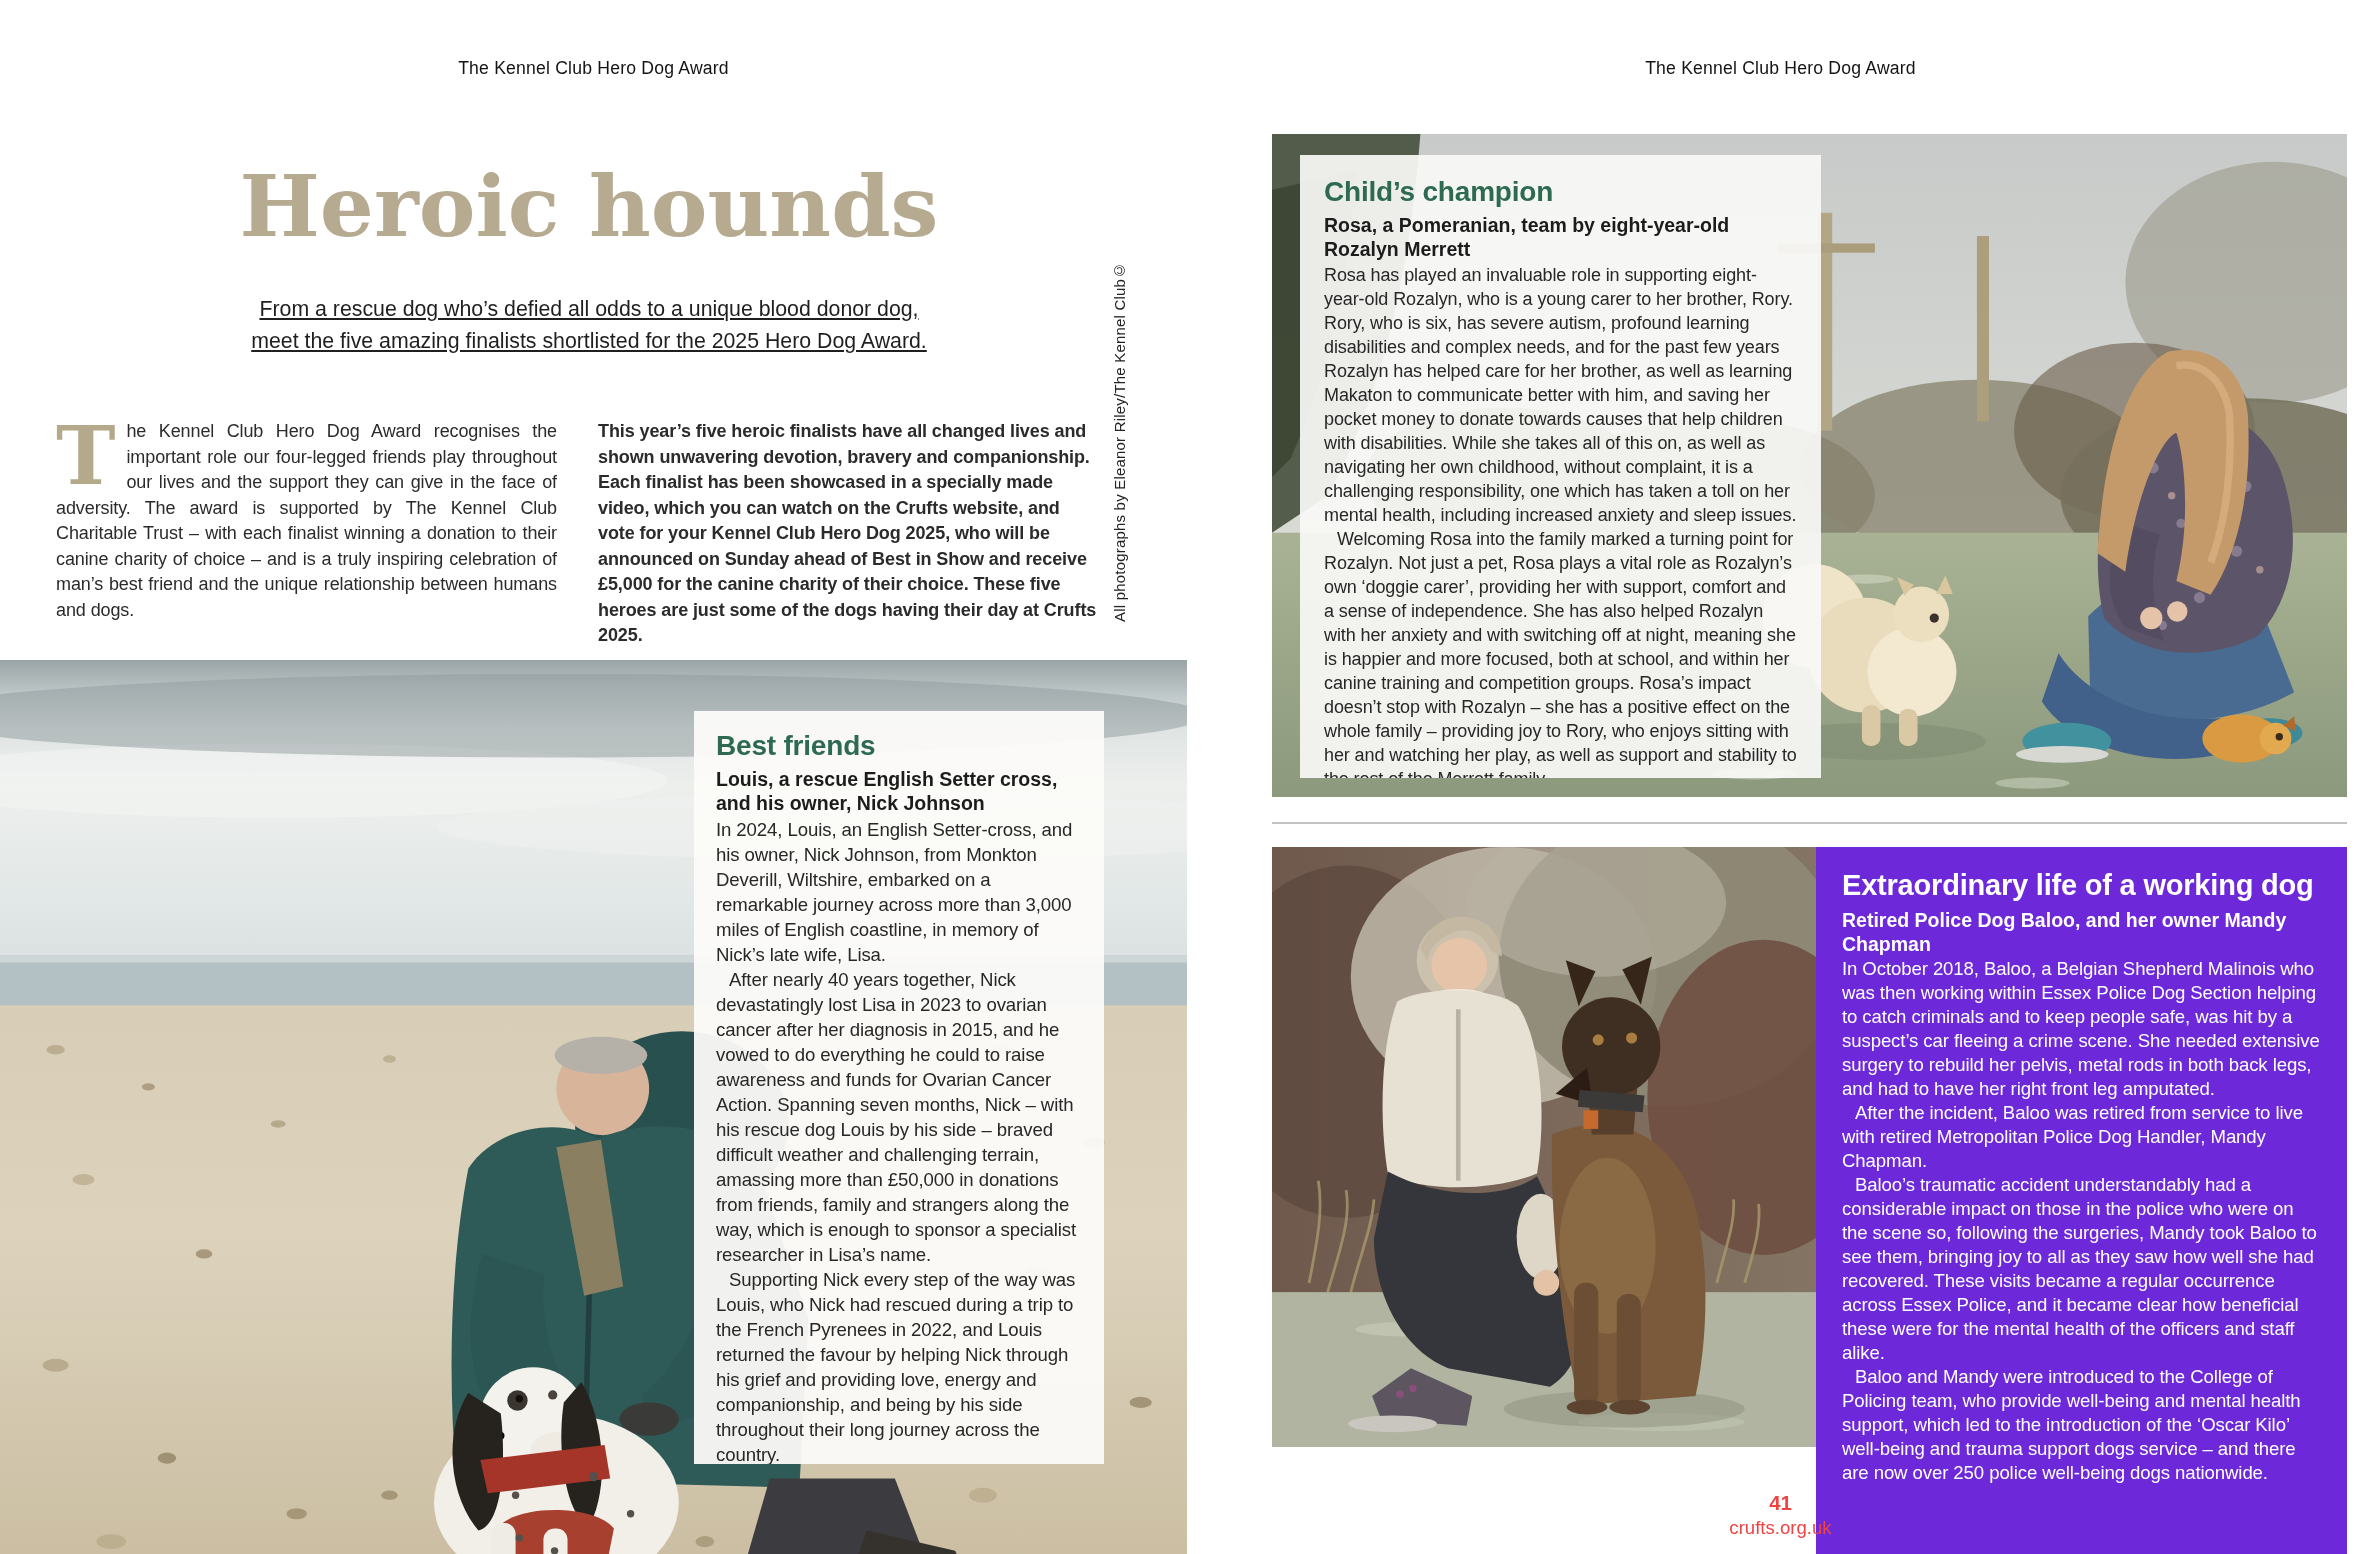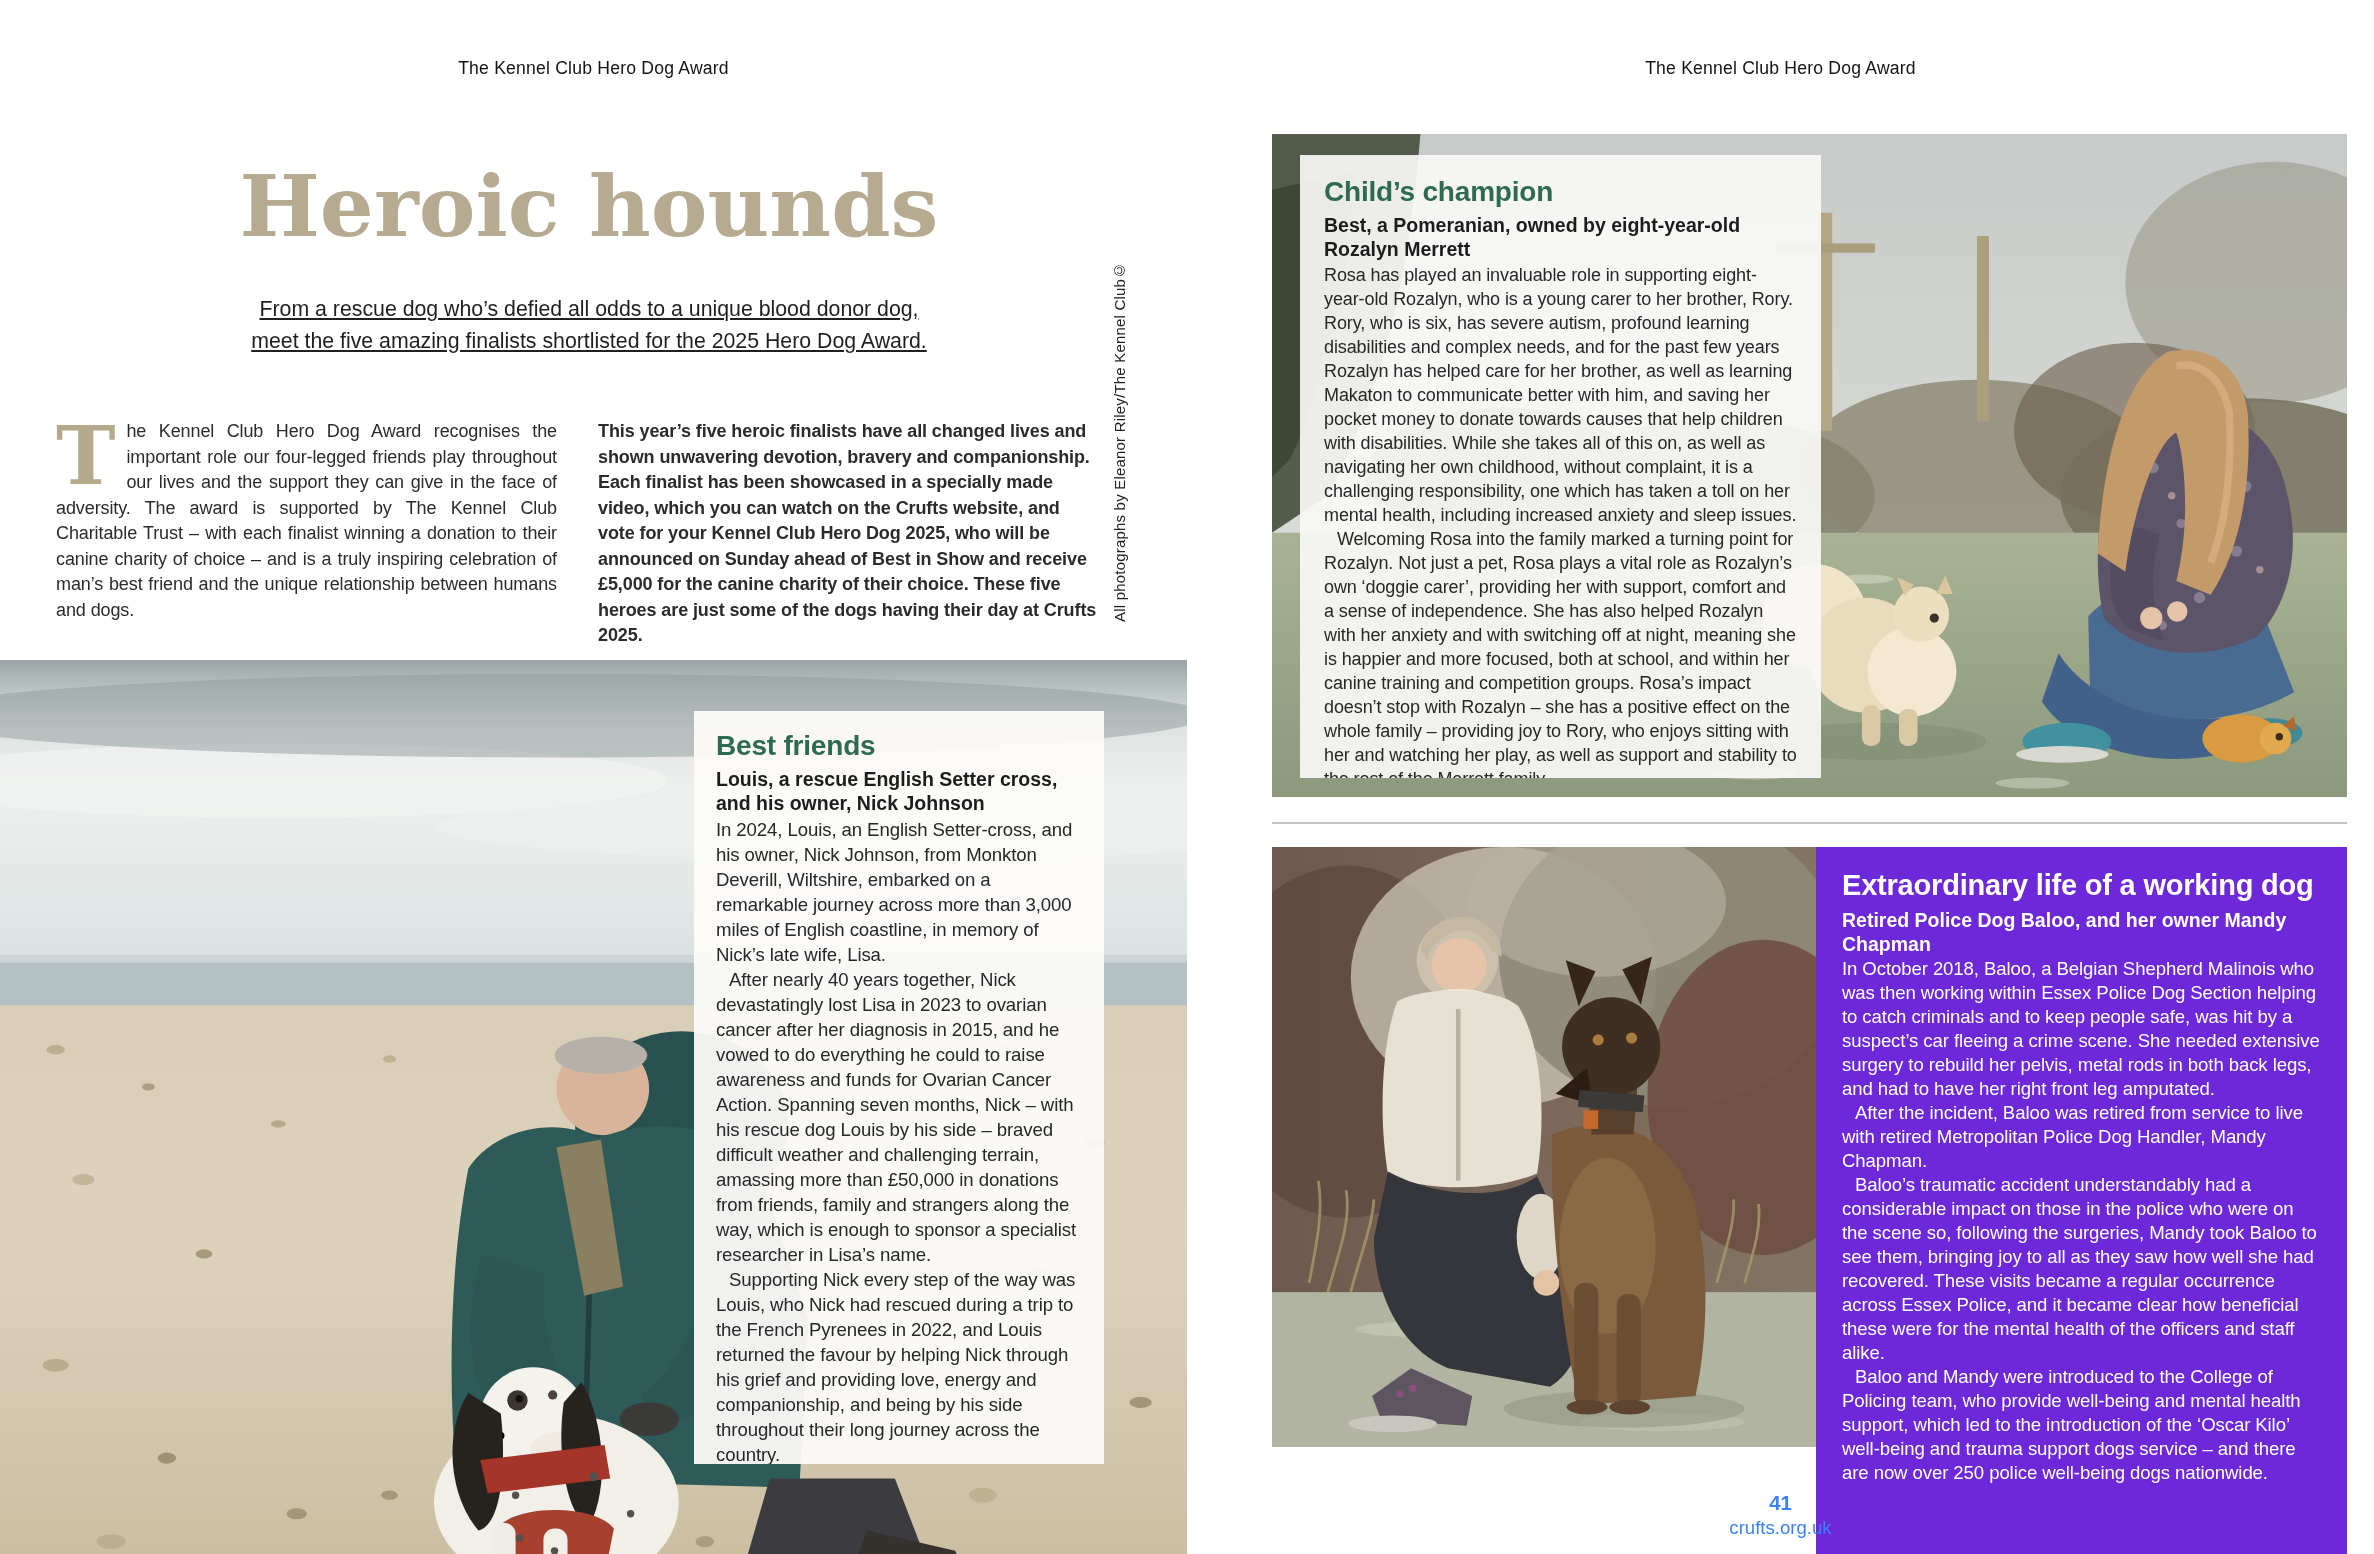--- a/index.html
+++ b/index.html
@@ -81,21 +81,21 @@
   .panel-champion p { font-size:18px; line-height:24px; }
   .panel-tan p { color:#ffffff; font-size:18.6px; line-height:24px; }
   .panel p.indent { text-indent:13px; }
 
   .divider {
     position:absolute; left:1272px; top:822px; width:1075px; height:1.9px;
     background:#c2c2c2;
   }
 
   
-  .footer { position:absolute; left:1187px; top:1492px; width:1187px; text-align:center; color:#3b82f6; }
+  .footer { position:absolute; left:1187px; top:1492px; width:1187px; text-align:center; color:#ef4444; }
   .footer .pageno { font-weight:bold; font-size:20.4px; }
   .footer .url { font-size:18.6px; margin-top:1.9px; }
 </style>
 </head>
 <body>
 
 <div class="spread">
 
   <div class="running-head left">The Kennel Club Hero Dog Award</div>
   <div class="running-head right">The Kennel Club Hero Dog Award</div>
@@ -293,21 +293,21 @@
       <g>
         <ellipse cx="1045" cy="652" rx="42" ry="26" fill="#d99a42"></ellipse>
         <circle cx="1082" cy="652" r="17" fill="#e2a94f"></circle>
         <path d="M1090,638 l12,-10 l2,16 z" fill="#b26a2a"></path>
         <circle cx="1086" cy="650" r="4" fill="#3a2c1a"></circle>
       </g>
     </svg>
 
     <div class="panel panel-champion">
       <h2>Child’s champion</h2>
-      <h3>Best, a Pomeranian, owned by eight-year-old Rozalyn Merrett</h3>
+      <h3>Rosa, a Pomeranian, team by eight-year-old Rozalyn Merrett</h3>
       <p>Rosa has played an invaluable role in supporting eight-year-old Rozalyn, who is a young carer to her brother, Rory. Rory, who is six, has severe autism, profound learning disabilities and complex needs, and for the past few years Rozalyn has helped care for her brother, as well as learning Makaton to communicate better with him, and saving her pocket money to donate towards causes that help children with disabilities. While she takes all of this on, as well as navigating her own childhood, without complaint, it is a challenging responsibility, one which has taken a toll on her mental health, including increased anxiety and sleep issues.</p>
       <p class="indent">Welcoming Rosa into the family marked a turning point for Rozalyn. Not just a pet, Rosa plays a vital role as Rozalyn’s own ‘doggie carer’, providing her with support, comfort and a sense of independence. She has also helped Rozalyn with her anxiety and with switching off at night, meaning she is happier and more focused, both at school, and within her canine training and competition groups. Rosa’s impact doesn’t stop with Rozalyn – she has a positive effect on the whole family – providing joy to Rory, who enjoys sitting with her and watching her play, as well as support and stability to the rest of the Merrett family.</p>
     </div>
   </div>
 
   <div class="divider"></div>
 
   <div class="sec2">
     <div class="photo photo-woman">
       <svg viewBox="0 0 587 647" preserveAspectRatio="none">

